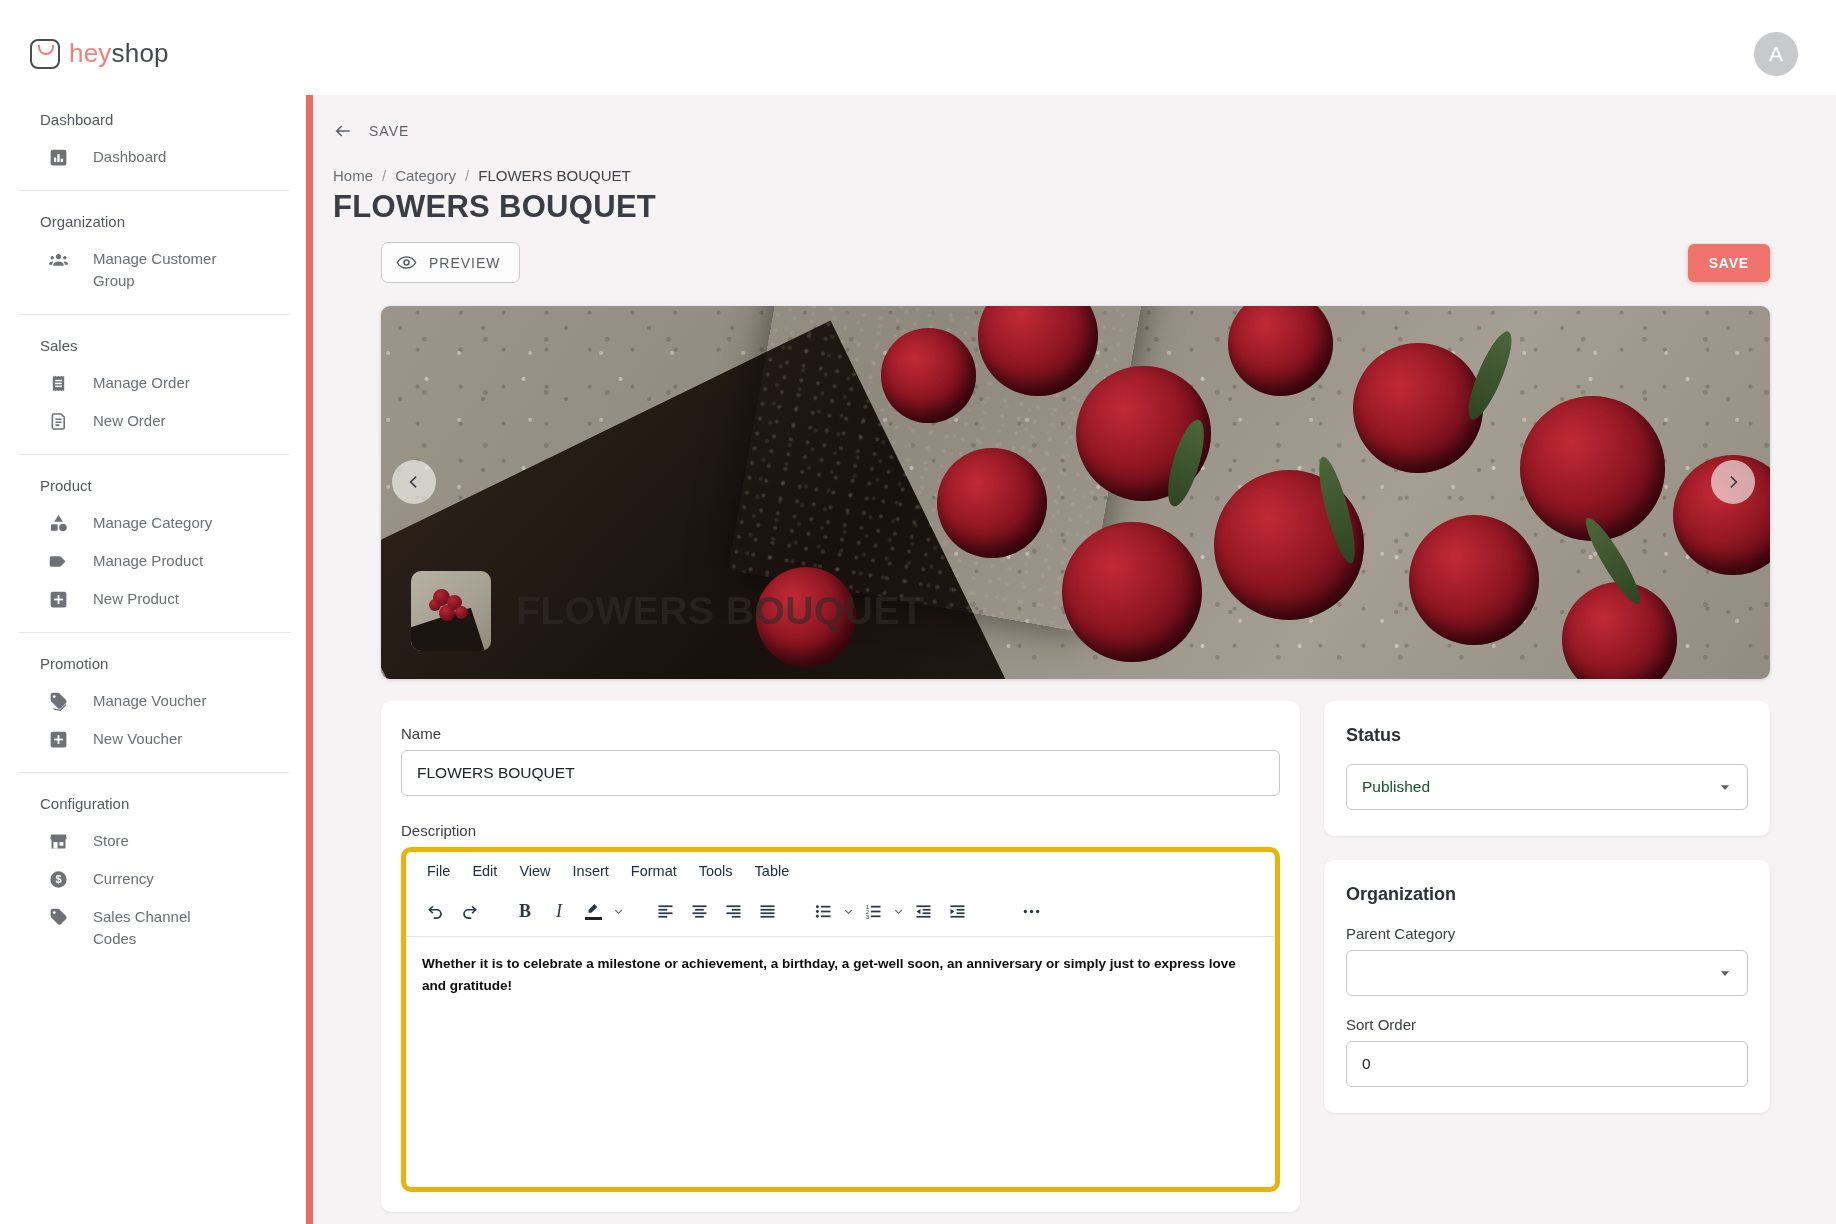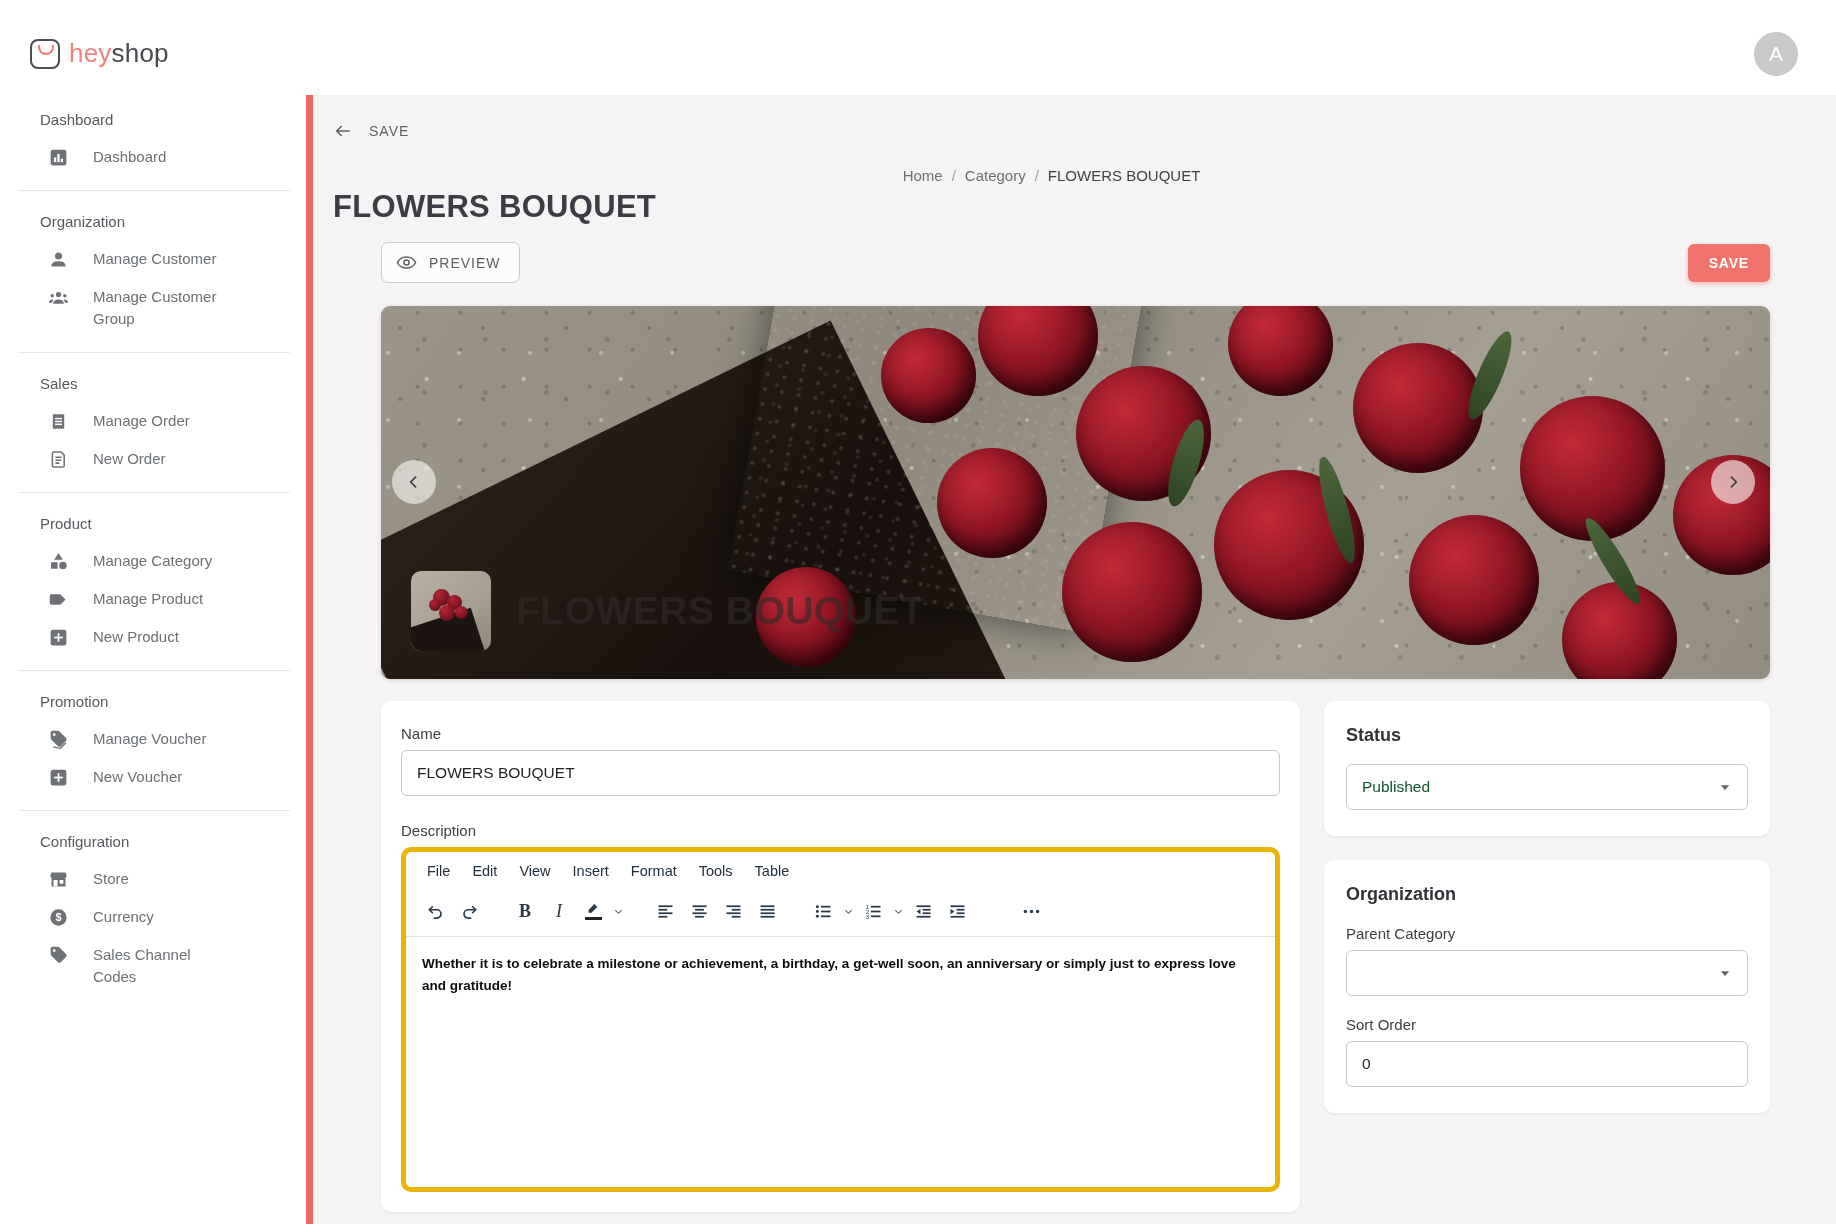--- a/index.html
+++ b/index.html
@@ -34,21 +34,21 @@
   .main { flex:1; background:#f6f3f4; border-left:7px solid #ec6a61; min-width:0;
     overflow:hidden; }
   .page-head { padding:26px 66px 0 20px; }
   .content { padding:0 66px 0 68px; }
 
   .back-row { display:flex; align-items:center; gap:16px; color:#5f6368; cursor:pointer;
     width:110px; }
   .back-row svg { width:20px; height:20px; }
   .back-label { font-size:14px; letter-spacing:1px; }
 
-  .breadcrumb { margin-top:26px; font-size:15px; display:flex; gap:9px; align-items:center;justify-content:center; }
+  .breadcrumb { margin-top:26px; font-size:15px; display:flex; gap:9px; align-items:center; }
   .crumb-link { color:#6b7075; cursor:pointer; }
   .crumb-sep { color:#9aa0a6; }
   .crumb-current { color:#3f4348; }
 
   .page-title { margin-top:5px; font-size:31px; font-weight:700; color:#3a3e44;
     letter-spacing:.3px; }
 
   .actions-row { display:flex; justify-content:space-between; align-items:center;
     margin-top:17px; }
   .preview-btn { display:flex; align-items:center; gap:12px; background:#fdfcfc;
@@ -171,27 +171,20 @@
             <rect x="10.7" y="8" width="2.6" height="9.2" fill="#fff"></rect>
             <rect x="14.6" y="13.4" width="2.6" height="3.8" fill="#fff"></rect>
           </svg>
         <span class="side-item-label">Dashboard</span>
       </div>
       <div class="side-divider"></div>
 
       <div class="side-section-label">Organization</div>
       <div class="side-item">
         <svg viewBox="0 0 24 24">
-            <circle cx="12" cy="8" r="4" fill="currentColor"></circle>
-            <path d="M4 19c0-3.3 3.6-5 8-5s8 1.7 8 5v1H4z" fill="currentColor"></path>
-          </svg>
-        <span class="side-item-label">Manage Customer</span>
-      </div>
-      <div class="side-item">
-        <svg viewBox="0 0 24 24">
             <circle cx="12" cy="8.6" r="3" fill="currentColor"></circle>
             <path d="M6 18.4c0-2.6 2.7-4 6-4s6 1.4 6 4v.6H6z" fill="currentColor"></path>
             <circle cx="4.8" cy="10" r="2" fill="currentColor"></circle>
             <path d="M1.2 17.4c0-1.9 1.6-3 3.6-3 .6 0 1.1.1 1.6.3-1 .9-1.6 2-1.6 3.3H1.2z" fill="currentColor"></path>
             <circle cx="19.2" cy="10" r="2" fill="currentColor"></circle>
             <path d="M22.8 17.4c0-1.9-1.6-3-3.6-3-.6 0-1.1.1-1.6.3 1 .9 1.6 2 1.6 3.3h3.6z" fill="currentColor"></path>
           </svg>
         <span class="side-item-label">Manage Customer Group</span>
       </div>
       <div class="side-divider"></div>

